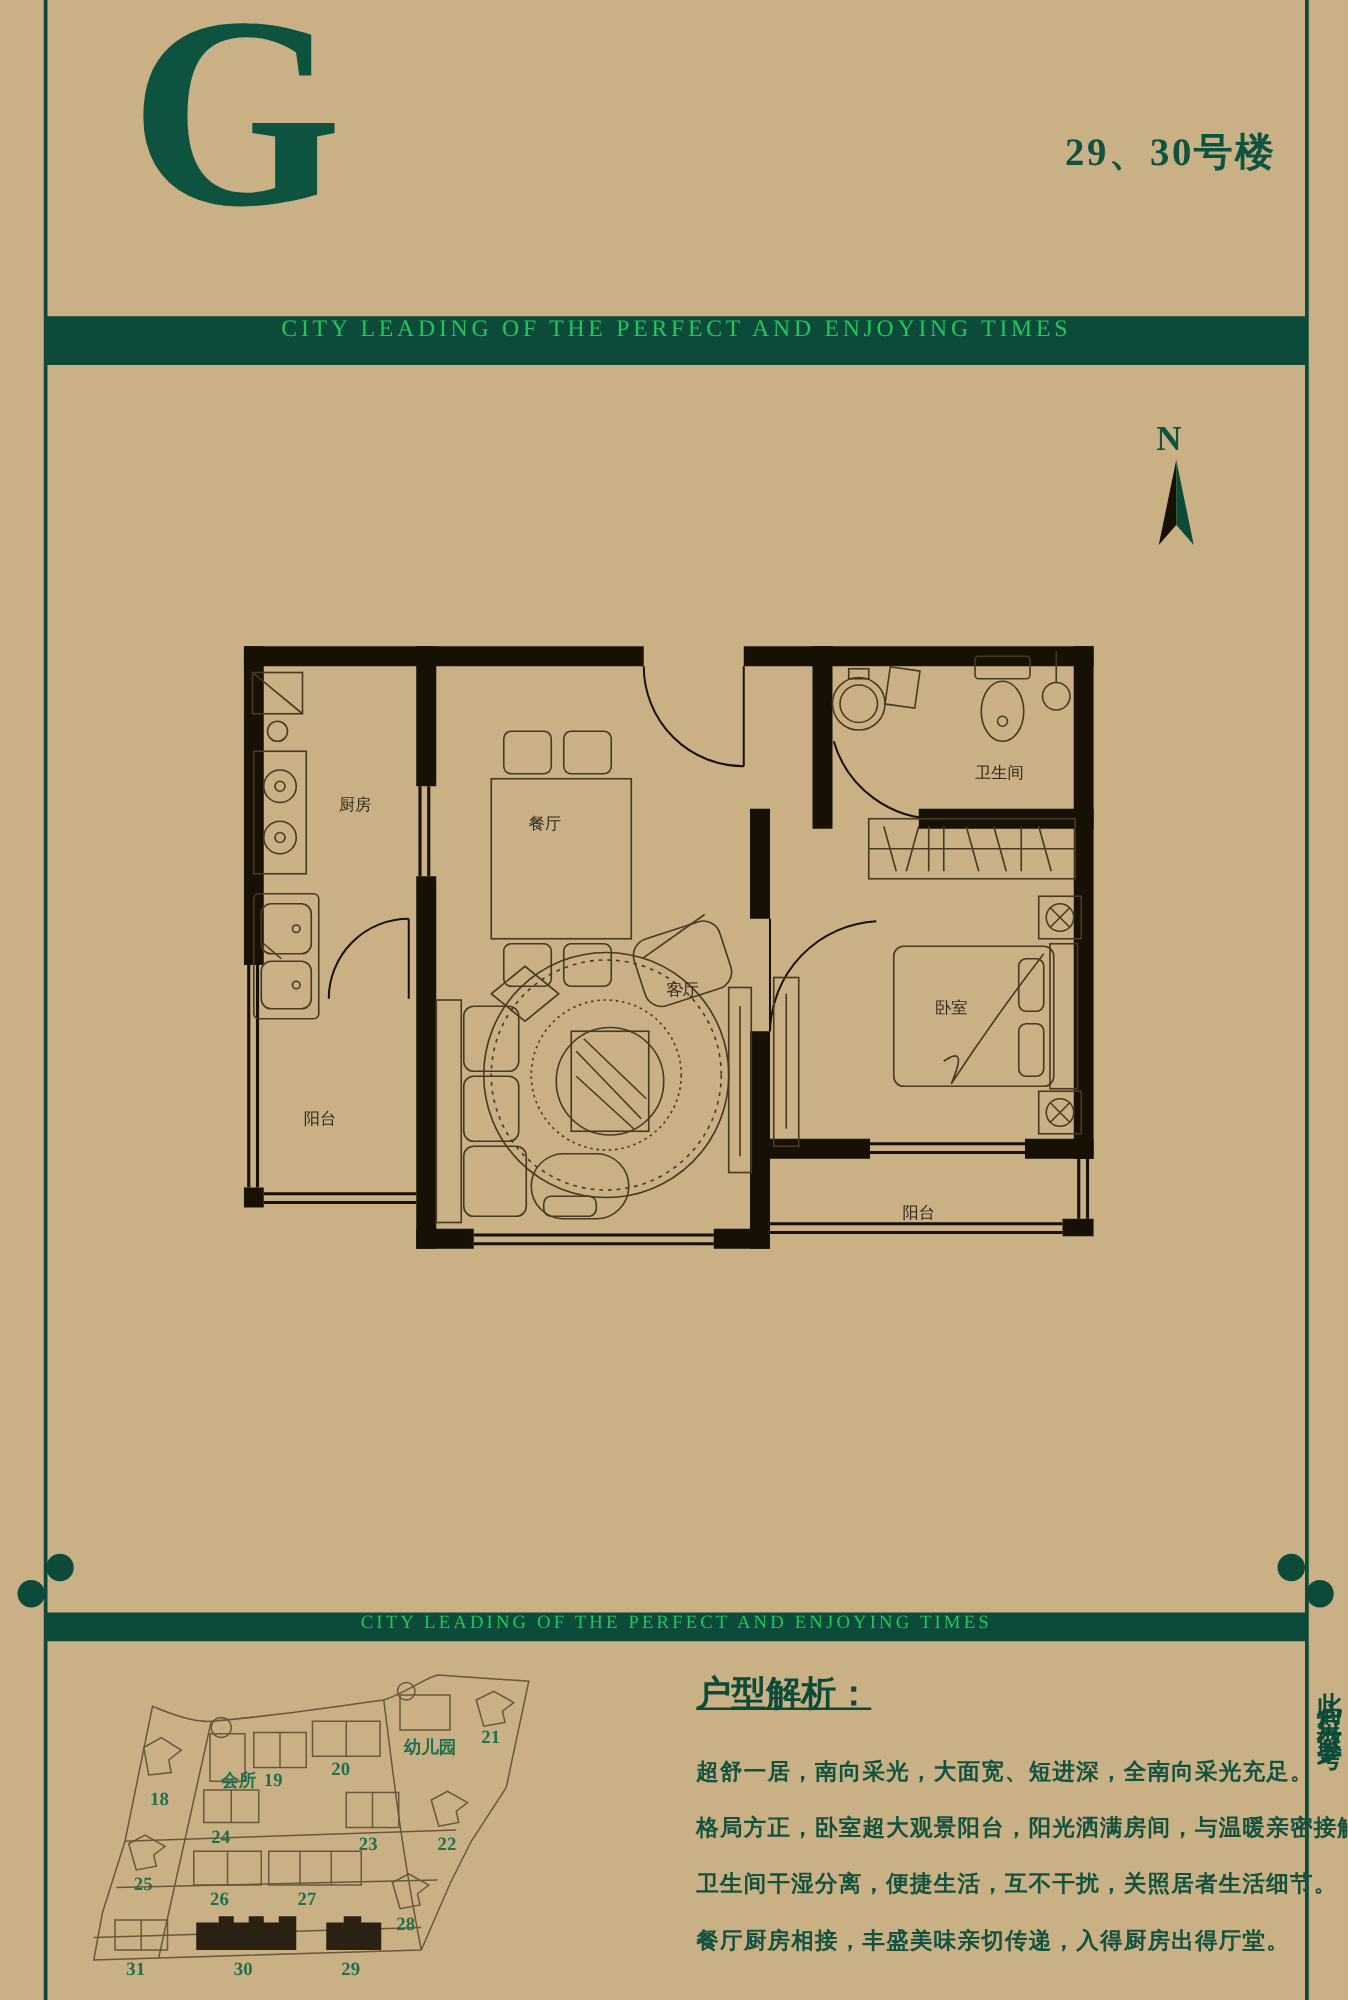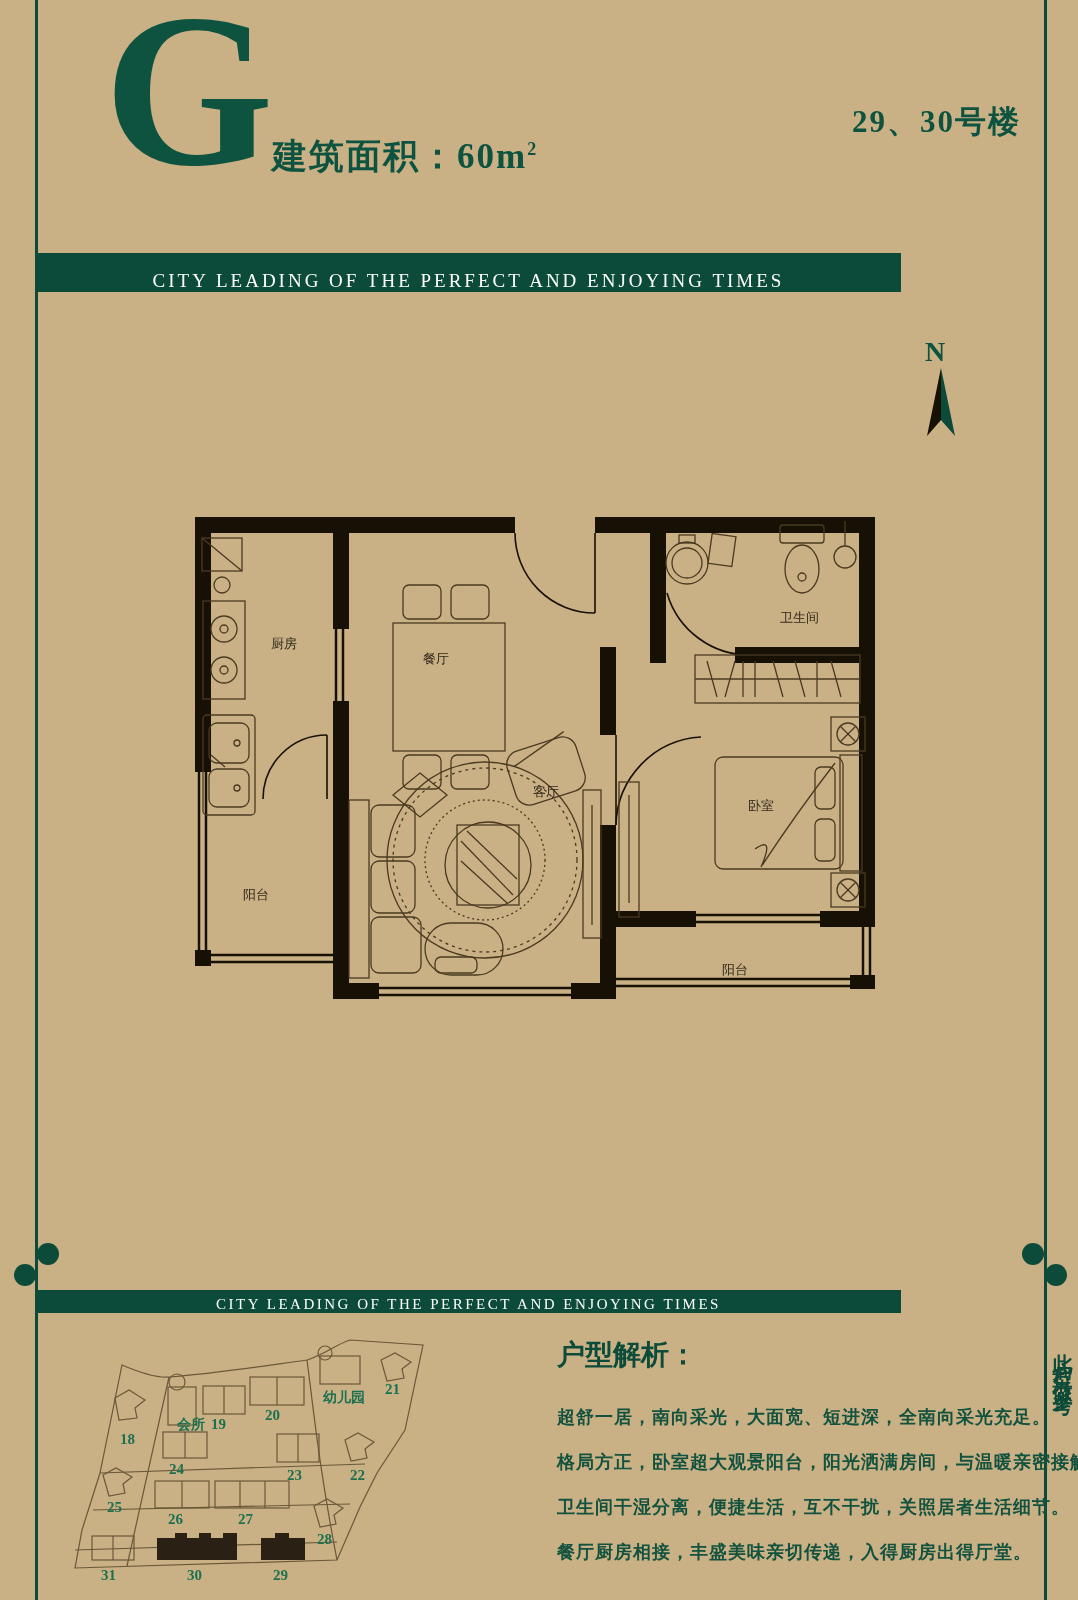--- a/index.html
+++ b/index.html
@@ -6,50 +6,47 @@
   #page{position:relative;width:1078px;height:1600px;background:#c9b185;overflow:hidden;
         font-family:"Liberation Serif",serif;}
   .abs{position:absolute;}
   
   .vline{position:absolute;top:0;width:3px;height:1600px;background:#0c4a39;}
   .dot{position:absolute;width:22px;height:22px;border-radius:50%;background:#0c4a39;}
   
   .gletter{position:absolute;left:104px;top:-18px;font-size:218px;line-height:1;
            font-weight:bold;color:#0e5340;}
   .htline{position:absolute;color:#0e5340;font-weight:bold;letter-spacing:2px;}
-  .bars{position:absolute;left:36px;width:865px;background:#0c4a39;color:#ffffff;
-        display:flex;align-items:flex-end;justify-content:center;}
+  .bars{position:absolute;left:36px;width:1010px;background:#0c4a39;color:#22c55e;
+        display:flex;align-items:flex-start;justify-content:center;}
   .bar-top{top:253px;height:39px;font-size:19px;letter-spacing:3px;}
   .bar-bottom{top:1290px;height:23px;font-size:15px;letter-spacing:2.5px;}
   
   .north-label{position:absolute;left:925px;top:336px;color:#0e5340;font-size:28px;font-weight:bold;}
   
-  .ana-head{position:absolute;left:557px;top:1336px;color:#0c4a39;font-size:28px;font-weight:bold;}
+  .ana-head{position:absolute;left:557px;top:1336px;color:#0c4a39;font-size:28px;font-weight:bold;text-decoration:underline;}
   .ana-line{position:absolute;left:557px;color:#13523e;font-size:18px;font-weight:600;
             letter-spacing:1px;white-space:nowrap;}
   .side-note{position:absolute;left:1050px;top:1338px;writing-mode:vertical-rl;
              color:#0c4a39;font-size:20px;font-weight:bold;letter-spacing:7px;}
   svg text{font-family:"Liberation Serif",serif;}
 </style>
 </head>
 <body>
 
 <div id="page">
 
   <div class="vline" style="left:35px"></div>
   <div class="vline" style="left:1044px"></div>
   <div class="dot" style="left:37px;top:1243px"></div>
   <div class="dot" style="left:14px;top:1264px"></div>
   <div class="dot" style="left:1022px;top:1243px"></div>
   <div class="dot" style="left:1045px;top:1264px"></div>
 
   <div class="gletter">G</div>
-  <div class="htline" style="left:272px;top:133px;font-size:35px">
-    <span>建筑面积：</span><span>60</span><span>m</span><sup style="font-size:18px">2</sup>
-  </div>
   <div class="htline" style="left:852px;top:101px;font-size:31px">29、30号楼</div>
 
   <div class="bars bar-top">
     <span>CITY LEADING OF THE PERFECT AND ENJOYING TIMES</span>
   </div>
 
   <div class="north-label">N</div>
   <svg class="abs" style="left:925px;top:368px" width="32" height="72">
     <polygon points="16,0 2,68 16,52" fill="#171004"></polygon>
     <polygon points="16,0 30,68 16,52" fill="#0c4a39"></polygon>

